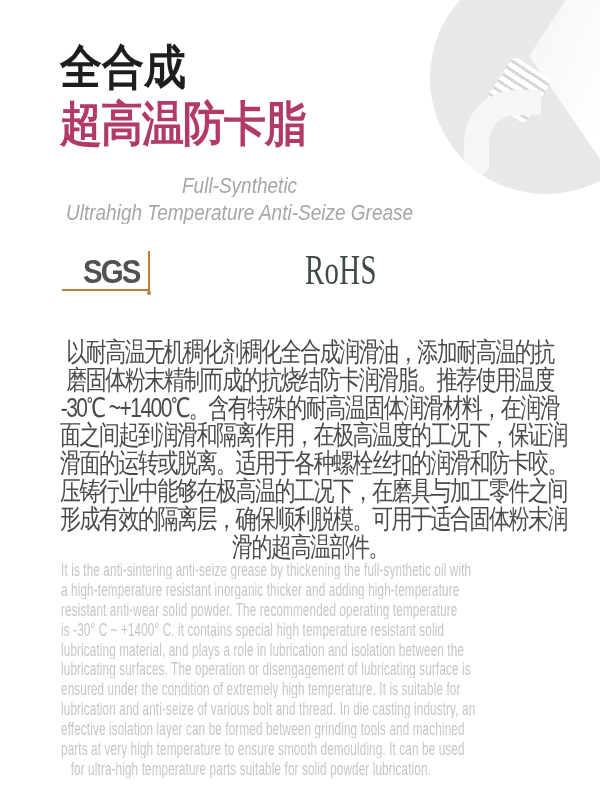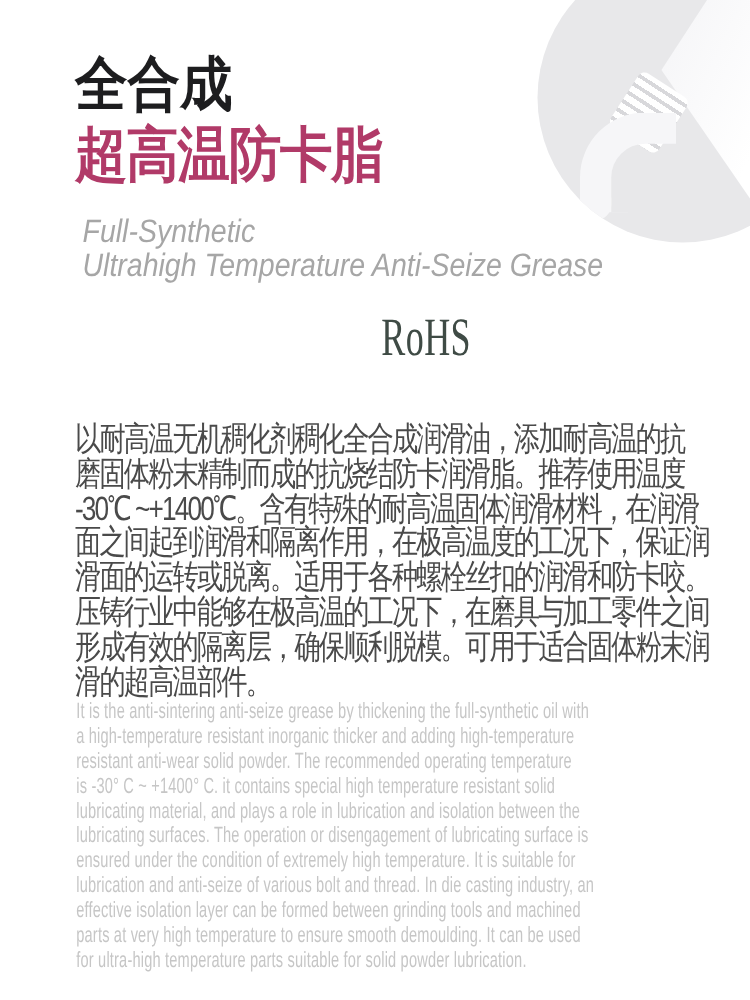--- a/index.html
+++ b/index.html
@@ -1,18 +1,18 @@
 <!DOCTYPE html>
 <html><head>
 <meta charset="utf-8">
 <style>
   html,body{margin:0;padding:0;background:#ffffff;}
   .page{
     position:relative; width:600px; height:800px; background:#ffffff;
-    overflow:hidden; font-family:"Liberation Sans", sans-serif;
+    overflow:hidden; font-family:"Liberation Sans", sans-serif;text-align:center;
   }
 
   
   .photo-circle{
     position:absolute; left:430px; top:-38px; width:232px; height:232px;
     border-radius:50%; background:#e8e8ea; overflow:hidden;
   }
   .tube-body{
     position:absolute; left:70px; top:0; width:162px; height:235px;
     background:linear-gradient(115deg,#f1f1f4 0%,#ffffff 65%);
@@ -40,21 +40,21 @@
     font-weight:600; color:#1d1d1f; letter-spacing:0;
     transform:scaleY(1.12); transform-origin:left top; white-space:nowrap;
   }
   .title-cn-2{
     position:absolute; left:60px; top:100px; font-size:42px; line-height:1;
     font-weight:700; color:#b13a68; letter-spacing:-1px;
     transform:scaleY(1.14); transform-origin:left top; white-space:nowrap;
   }
   .subtitle{
     position:absolute; left:66px; top:172px; color:#a6a6a6;
-    font-style:italic; font-size:24px; line-height:27px; white-space:nowrap;
+    font-style:italic; font-size:20px; line-height:27px; white-space:nowrap;
   }
   .subtitle .sub-line{transform:scale(0.95,1.08); transform-origin:left center;}
 
   
   .cert-sgs{position:absolute; left:62px; top:250px; width:92px; height:42px;}
   .sgs-text{
     position:absolute; left:21px; top:2px; font-size:31px; font-weight:700;
     color:#515154; letter-spacing:-2px; transform:scale(0.95,1.1);
     transform-origin:left top; white-space:nowrap;
   }
@@ -109,20 +109,26 @@
   </div>
 
   <div class="title-cn-1">全合成</div>
   <div class="title-cn-2">超高温防卡脂</div>
 
   <div class="subtitle">
     <div class="sub-line">Full-Synthetic</div>
     <div class="sub-line">Ultrahigh Temperature Anti-Seize Grease</div>
   </div>
 
+  <div class="cert-sgs">
+    <span class="sgs-text">SGS</span>
+    <span class="sgs-hline"></span>
+    <span class="sgs-vline"></span>
+    <span class="sgs-dot"></span>
+  </div>
 
 
   <div class="cert-rohs">RoHS</div>
 
   <div class="desc-cn">
     <div class="cn-line">以耐高温无机稠化剂稠化全合成润滑油，添加耐高温的抗</div>
     <div class="cn-line">磨固体粉末精制而成的抗烧结防卡润滑脂。推荐使用温度</div>
     <div class="cn-line">-30℃ ~+1400℃。含有特殊的耐高温固体润滑材料，在润滑</div>
     <div class="cn-line">面之间起到润滑和隔离作用，在极高温度的工况下，保证润</div>
     <div class="cn-line">滑面的运转或脱离。适用于各种螺栓丝扣的润滑和防卡咬。</div>

